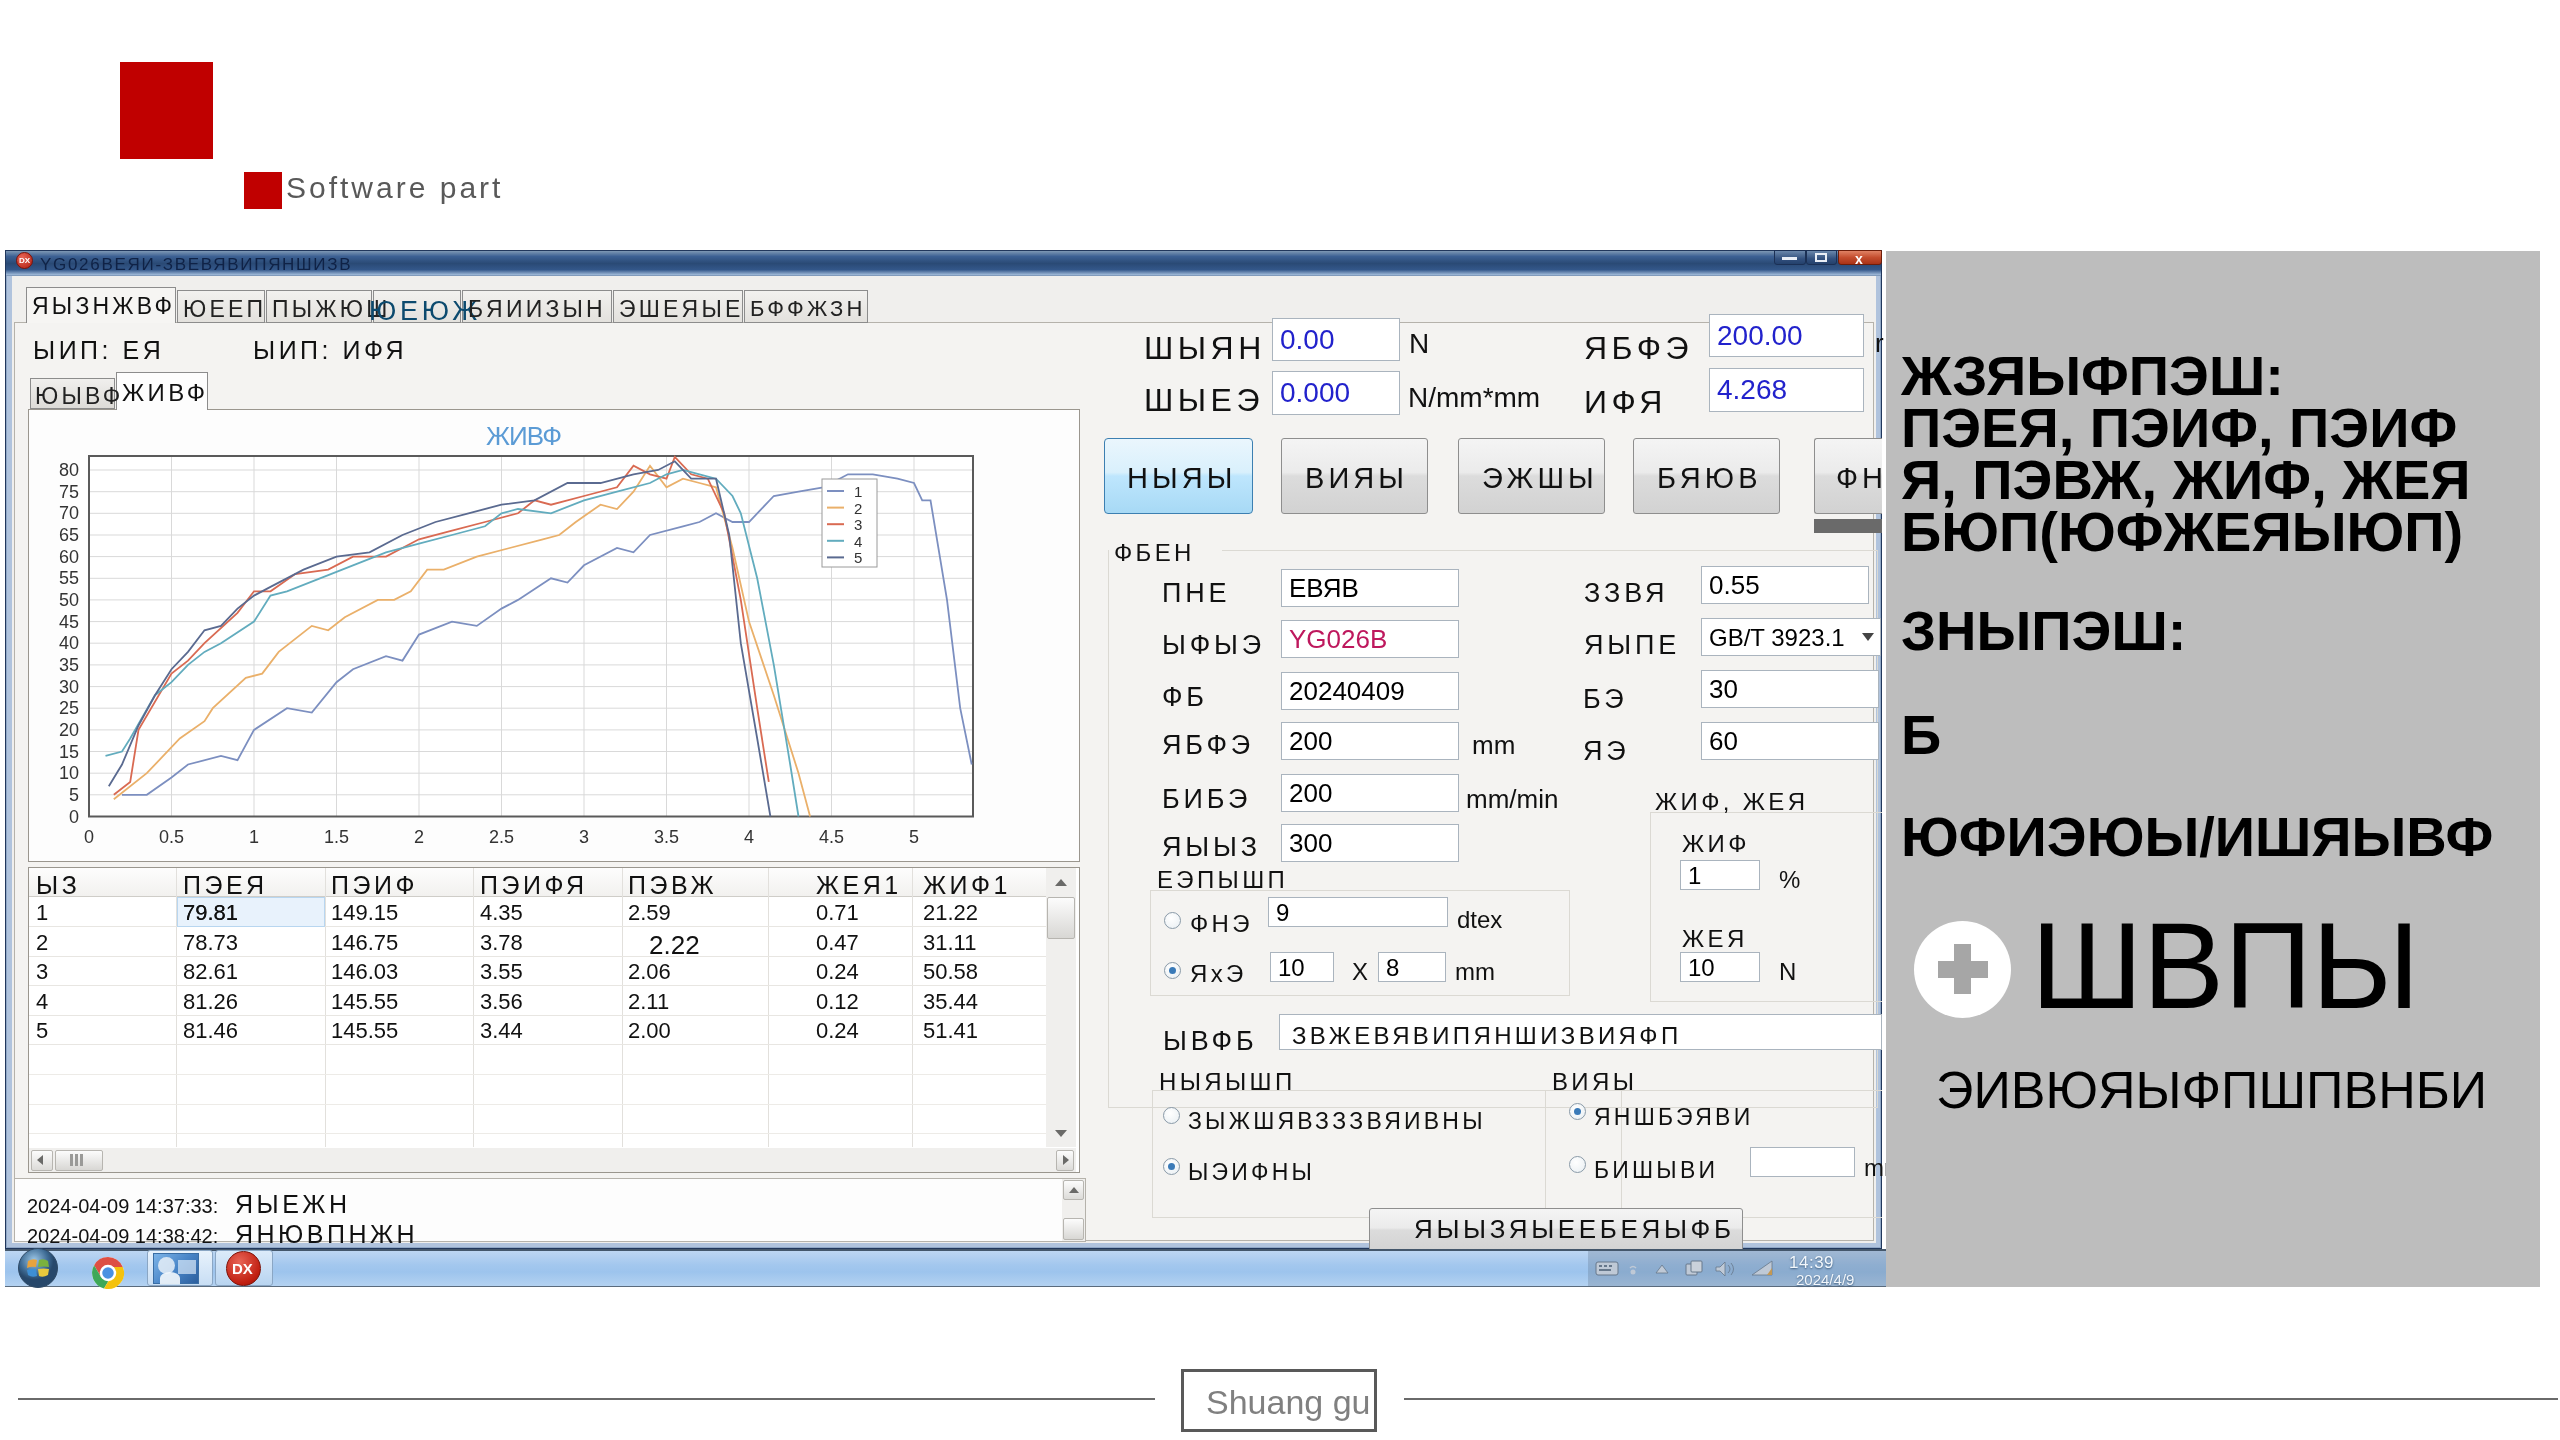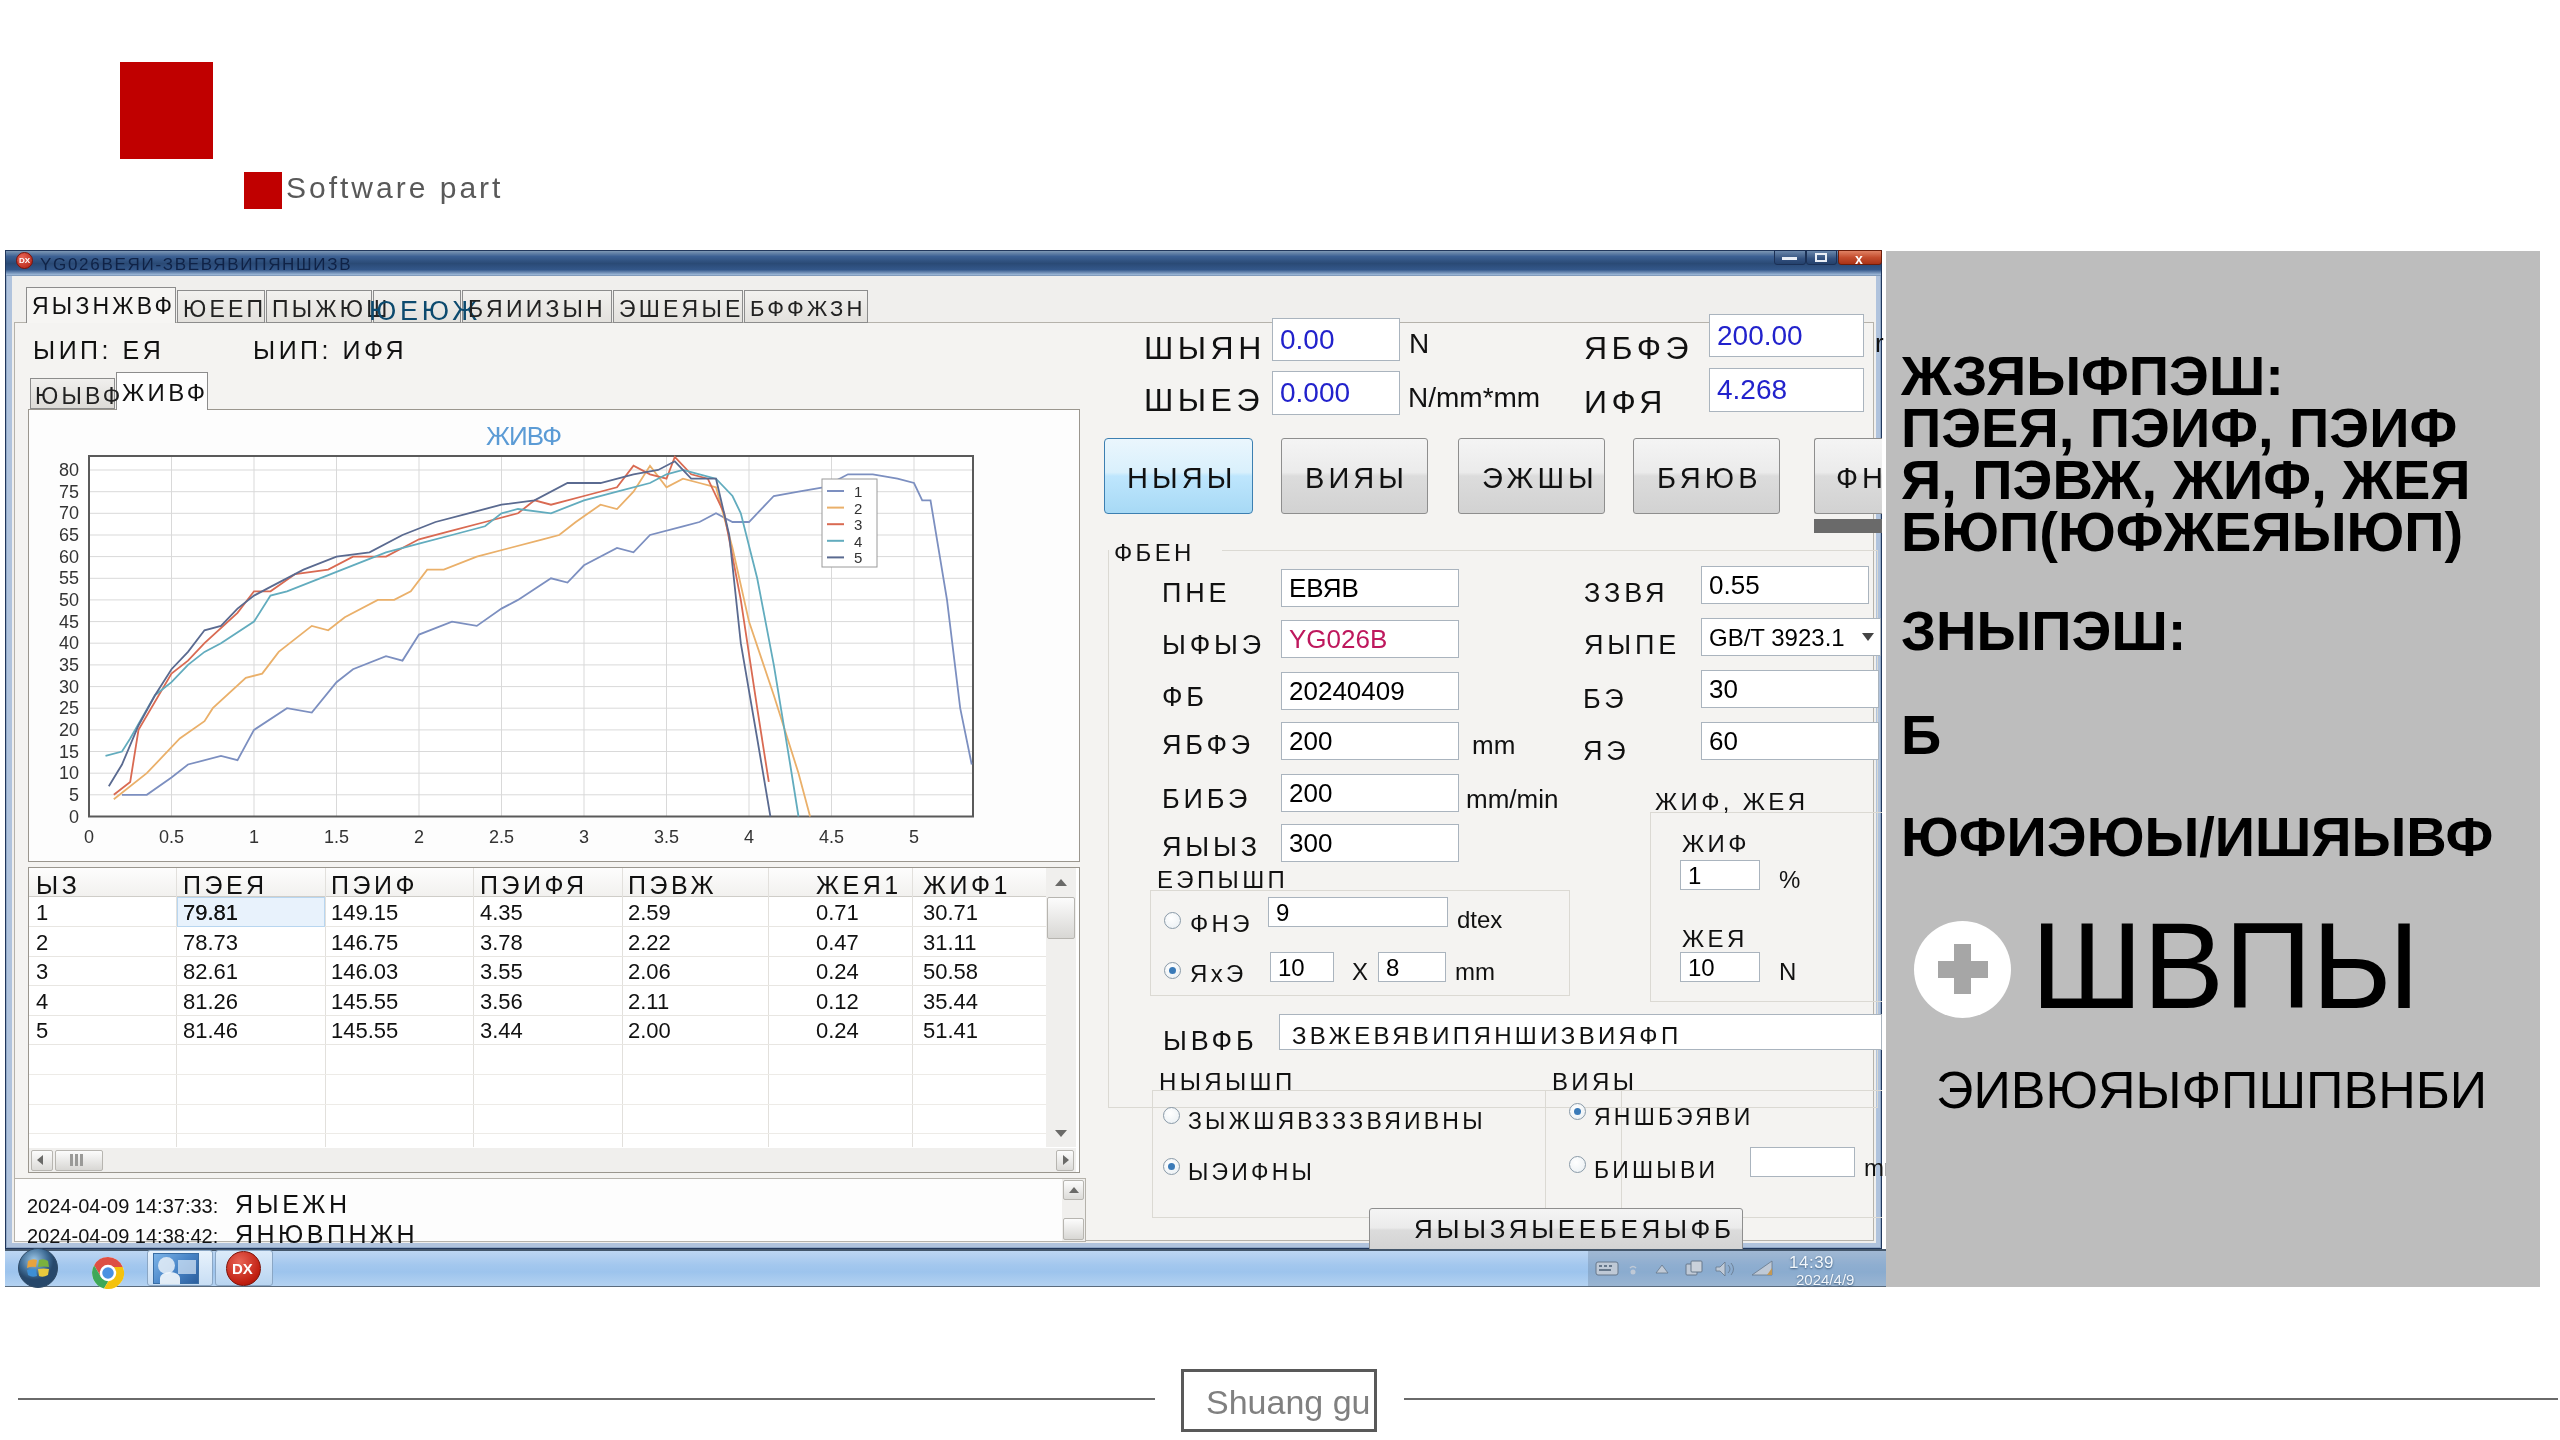--- a/index.html
+++ b/index.html
@@ -144,27 +144,27 @@
 <div class="abs" style="left:473px;top:868px;width:1px;height:279px;background:#e2e0dc;z-index:3"></div>
 <div class="abs" style="left:622px;top:868px;width:1px;height:279px;background:#e2e0dc;z-index:3"></div>
 <div class="abs" style="left:768px;top:868px;width:1px;height:279px;background:#e2e0dc;z-index:3"></div>
 <div class="abs" style="left:912px;top:868px;width:1px;height:279px;background:#e2e0dc;z-index:3"></div>
 <div class="abs" style="left:36px;top:900px;font-size:22px;color:#111;z-index:4">1</div>
 <div class="abs" style="left:183px;top:900px;font-size:22px;color:#111;z-index:4">79.81</div>
 <div class="abs" style="left:331px;top:900px;font-size:22px;color:#111;z-index:4">149.15</div>
 <div class="abs" style="left:480px;top:900px;font-size:22px;color:#111;z-index:4">4.35</div>
 <div class="abs" style="left:628px;top:900px;font-size:22px;color:#111;z-index:4">2.59</div>
 <div class="abs" style="left:816px;top:900px;font-size:22px;color:#111;z-index:4">0.71</div>
-<div class="abs" style="left:923px;top:900px;font-size:22px;color:#111;z-index:4">30.71</div>
+<div class="abs" style="left:923px;top:900px;font-size:22px;color:#111;z-index:4">21.22</div>
 <div class="abs" style="left:29px;top:926px;width:1017px;height:1px;background:#e8e6e2;z-index:3"></div>
 <div class="abs" style="left:36px;top:929.5px;font-size:22px;color:#111;z-index:4">2</div>
 <div class="abs" style="left:183px;top:929.5px;font-size:22px;color:#111;z-index:4">78.73</div>
 <div class="abs" style="left:331px;top:929.5px;font-size:22px;color:#111;z-index:4">146.75</div>
 <div class="abs" style="left:480px;top:929.5px;font-size:22px;color:#111;z-index:4">3.78</div>
-<div class="abs" style="left:628px;top:929.5px;font-size:22px;color:#111;z-index:4">2.22</div>
+<div class="abs" style="left:649px;top:929.5px;font-size:26px;color:#111;z-index:4">2.22</div>
 <div class="abs" style="left:816px;top:929.5px;font-size:22px;color:#111;z-index:4">0.47</div>
 <div class="abs" style="left:923px;top:929.5px;font-size:22px;color:#111;z-index:4">31.11</div>
 <div class="abs" style="left:29px;top:955.5px;width:1017px;height:1px;background:#e8e6e2;z-index:3"></div>
 <div class="abs" style="left:36px;top:959.0px;font-size:22px;color:#111;z-index:4">3</div>
 <div class="abs" style="left:183px;top:959.0px;font-size:22px;color:#111;z-index:4">82.61</div>
 <div class="abs" style="left:331px;top:959.0px;font-size:22px;color:#111;z-index:4">146.03</div>
 <div class="abs" style="left:480px;top:959.0px;font-size:22px;color:#111;z-index:4">3.55</div>
 <div class="abs" style="left:628px;top:959.0px;font-size:22px;color:#111;z-index:4">2.06</div>
 <div class="abs" style="left:816px;top:959.0px;font-size:22px;color:#111;z-index:4">0.24</div>
 <div class="abs" style="left:923px;top:959.0px;font-size:22px;color:#111;z-index:4">50.58</div>

